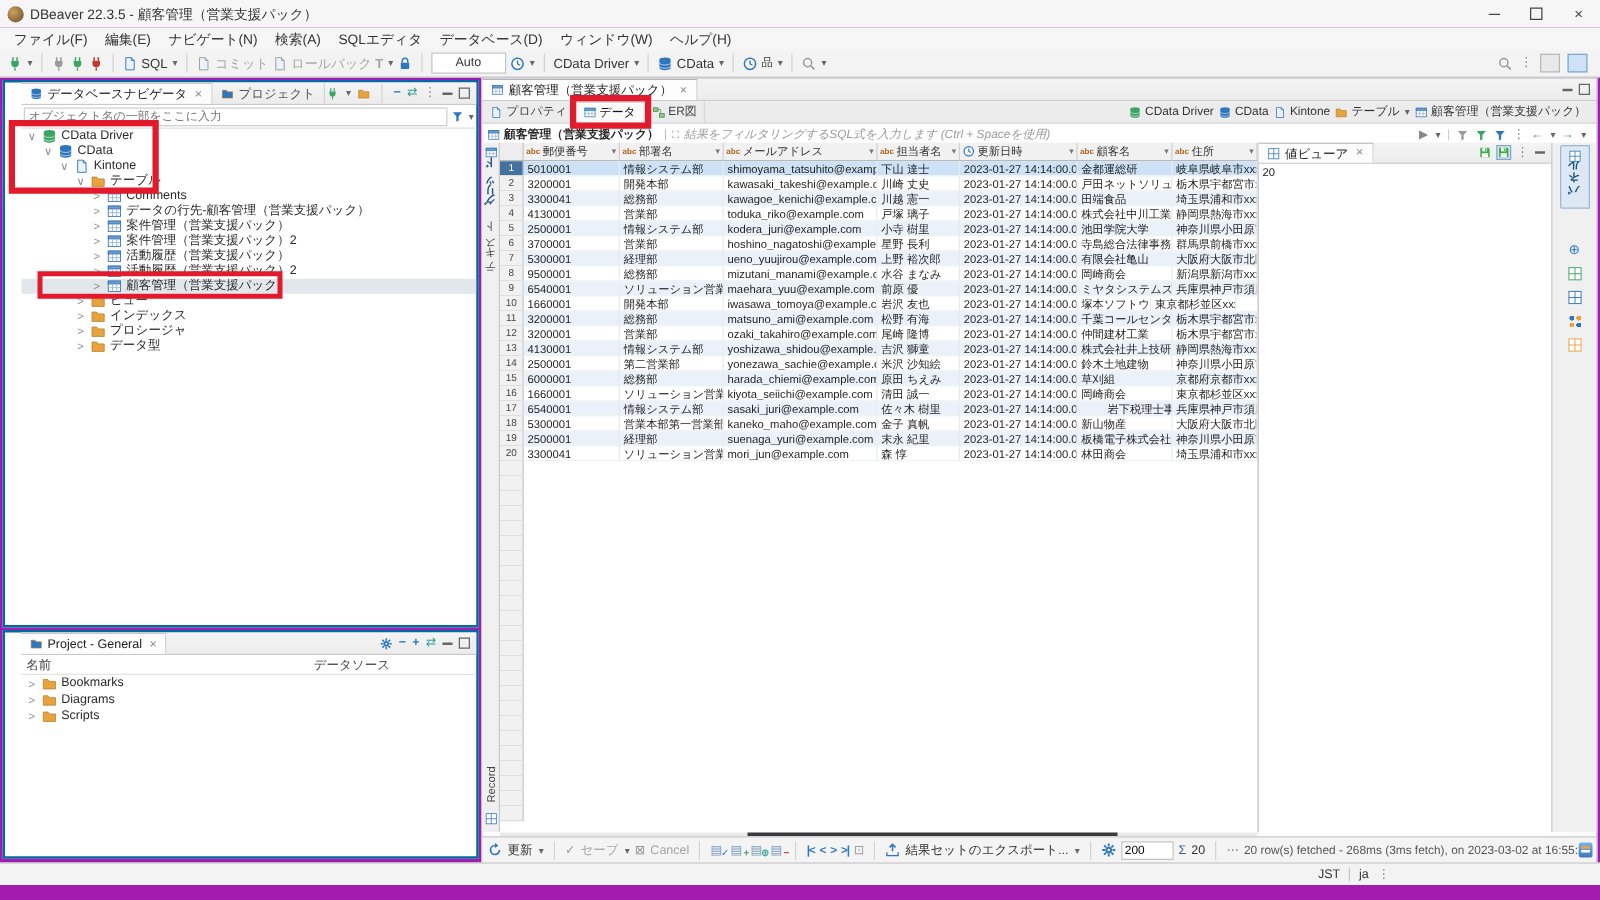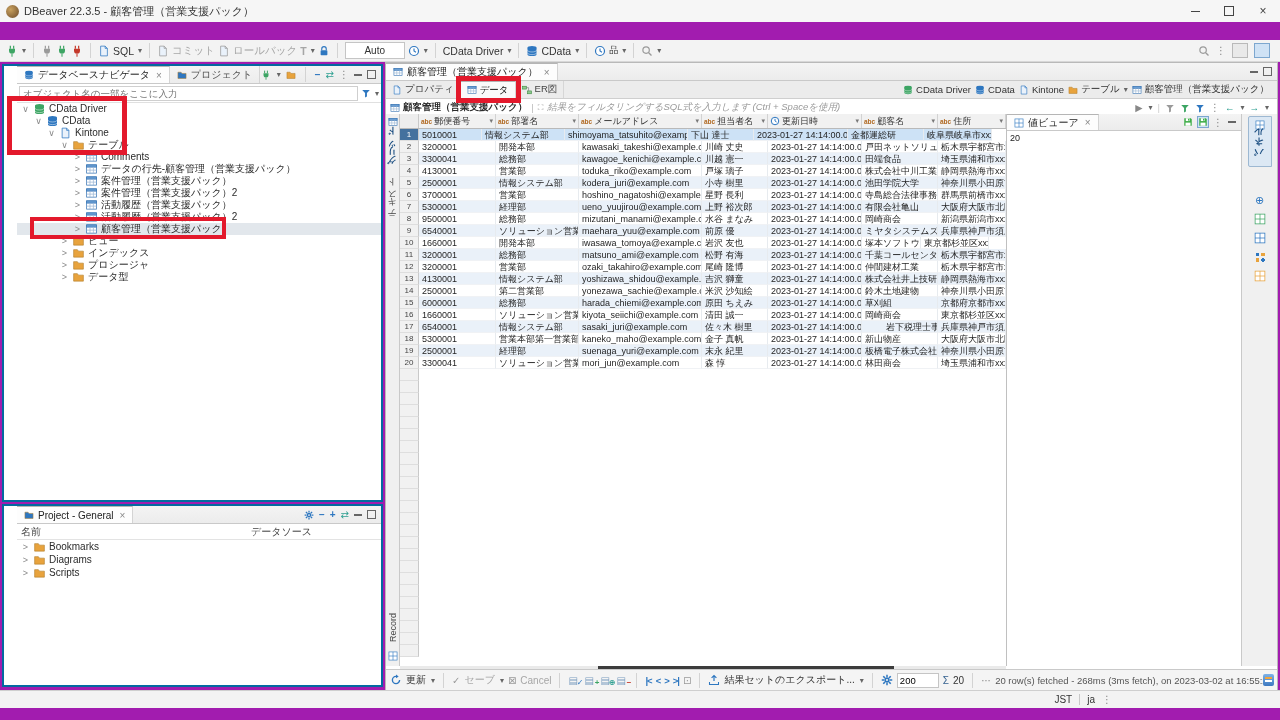--- a/index.html
+++ b/index.html
@@ -200,20 +200,30 @@
       <span class="wc">
           <span class="wc-minbar"></span>
         </span>
       <span class="wc">
           <span class="wc-restbox"></span>
         </span>
       <span class="wc">×</span>
     </span>
   </div>
 
+  <div class="abs menubar">
+      <span class="menu-item">ファイル(F)</span>
+      <span class="menu-item">編集(E)</span>
+      <span class="menu-item">ナビゲート(N)</span>
+      <span class="menu-item">検索(A)</span>
+      <span class="menu-item">SQLエディタ</span>
+      <span class="menu-item">データベース(D)</span>
+      <span class="menu-item">ウィンドウ(W)</span>
+      <span class="menu-item">ヘルプ(H)</span>
+    </div>
 
   <div class="abs toolbar">
     <svg class="ic c-green">
         <use href="#s-plug"></use>
       </svg>
     <span class="dd">▾</span>
     <span class="tb-sep"></span>
     <svg class="ic c-gray">
         <use href="#s-plug"></use>
       </svg>
@@ -664,21 +674,21 @@
             </div>
             <div class="gh-cell" style="width: 68px;">
               <span class="ctype">abc</span>
               <span class="chl">住所</span>
               <span class="carr">▾</span>
             </div>
           </div>
         <div>
             <div class="g-row rsel">
               <div class="g-num">1</div>
-              <div class="g-cell" style="width: 63px;">5010001</div>
+              <div class="g-cell" style="width: 77px;">5010001</div>
               <div class="g-cell" style="width: 83px;">情報システム部</div>
               <div class="g-cell" style="width: 123px;">shimoyama_tatsuhito@example.com</div>
               <div class="g-cell" style="width: 66px;">下山 達士</div>
               <div class="g-cell" style="width: 94px;">2023-01-27 14:14:00.000</div>
               <div class="g-cell" style="width: 76px;">金都運総研</div>
               <div class="g-cell" style="width: 68px;">岐阜県岐阜市xxxx</div>
             </div>
             <div class="g-row">
               <div class="g-num">2</div>
               <div class="g-cell" style="width: 77px;">3200001</div>

